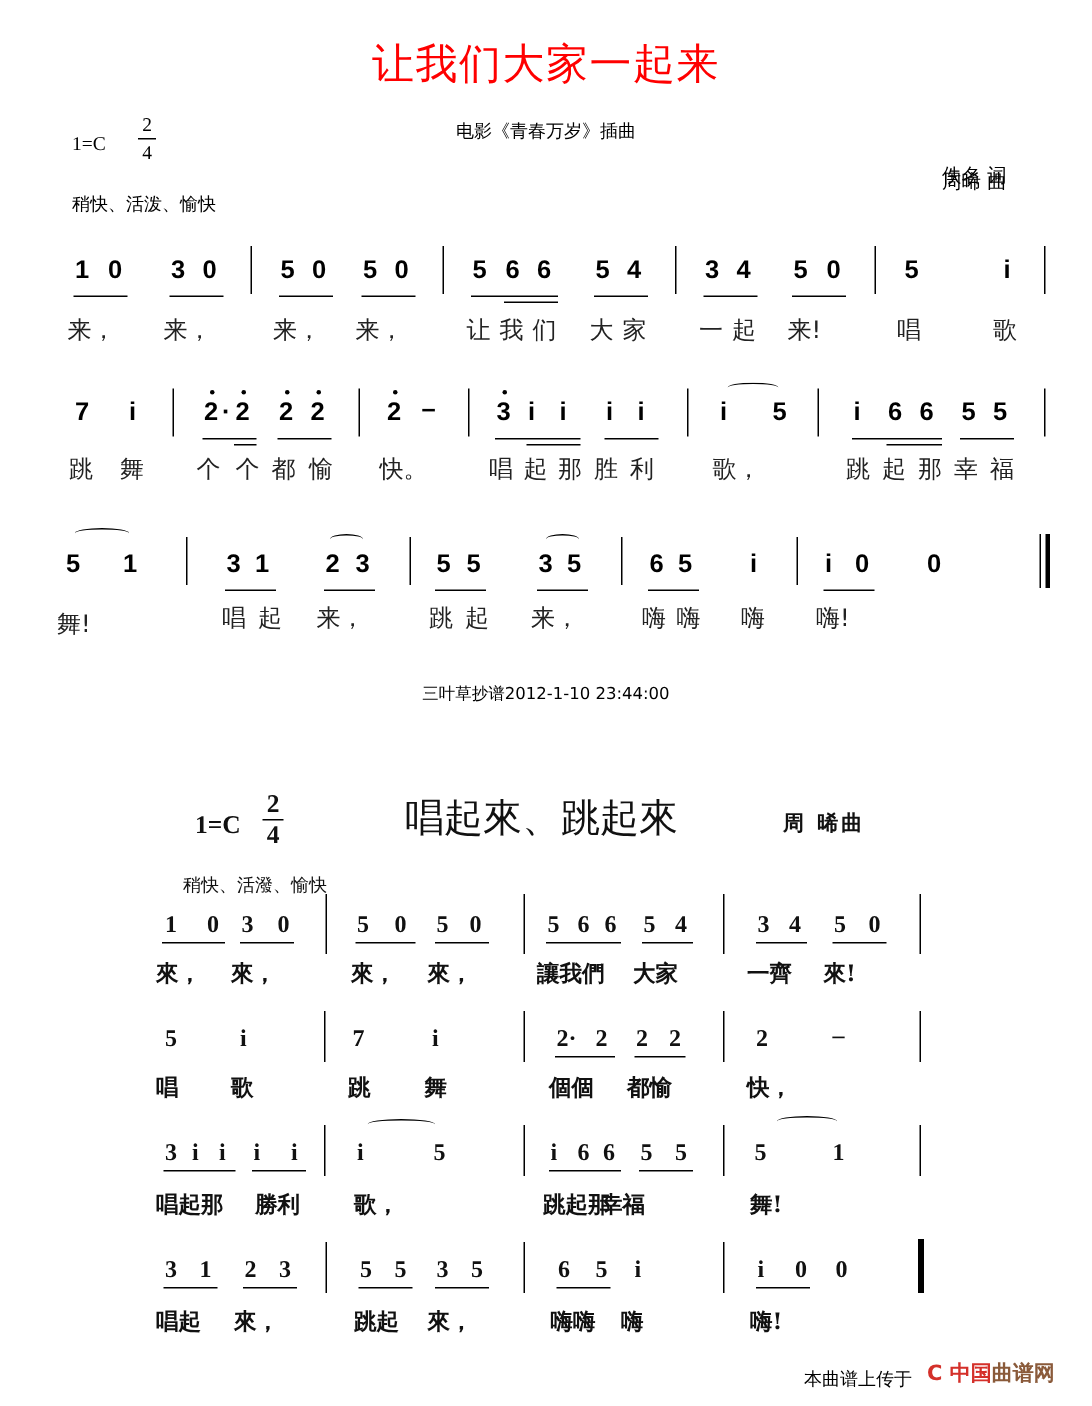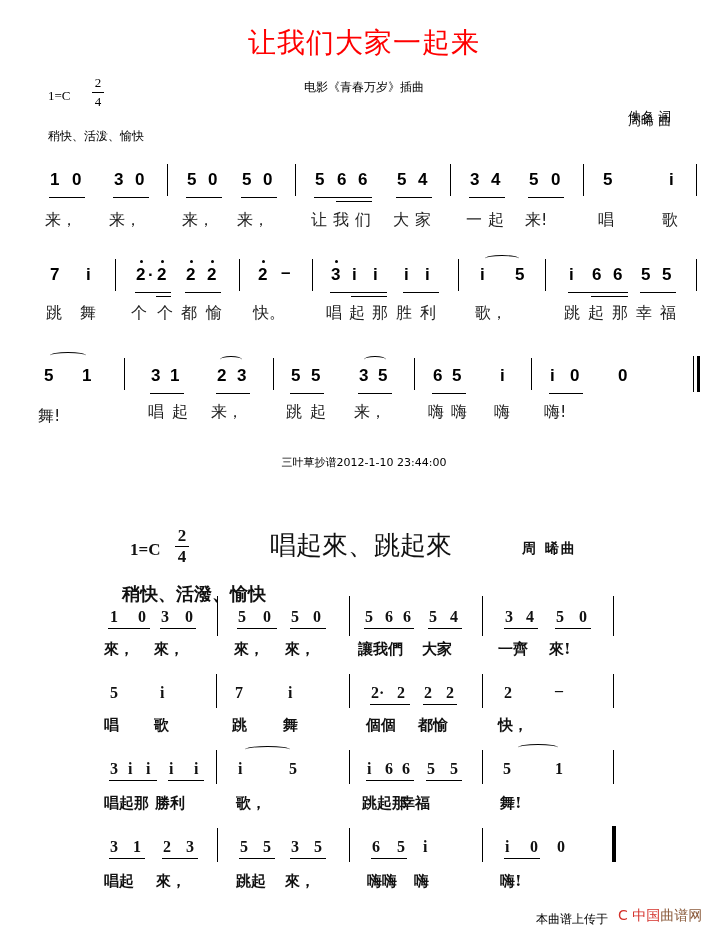--- a/index.html
+++ b/index.html
@@ -18,21 +18,21 @@
   .bar{position:absolute;width:0;border-left:1.5px solid #000;}
   .lyr{position:absolute;font-size:16px;color:#222;}
   .dot{position:absolute;width:3px;height:3px;border-radius:50%;background:#000;}
   .slur{position:absolute;border-top:1.5px solid #000;border-radius:50% 50% 0 0;height:6px;}
   .foot{left:0;width:728px;top:455px;text-align:center;font-size:11px;}
   
   .scan{font-family:"DejaVu Serif",serif;color:#111;}
   .sn{position:absolute;font-size:16px;font-weight:bold;font-family:"Liberation Serif",serif;}
   .sl{position:absolute;font-size:15px;font-weight:bold;font-family:"DejaVu Serif",serif;color:#111;}
   .upload{left:536px;top:911px;font-size:12px;}
-  .logo{left:618px;top:907px;font-size:14px;font-weight:normal;}
+  .logo{left:618px;top:907px;font-size:14px;font-weight:bold;}
   .logo .red{color:#d4302a;}
   .logo .brown{color:#8a5a3a;}
 </style>
 </head>
 <body>
 
 <div class="abs title">让我们大家一起来</div>
 <div class="abs key">1=C</div>
 <div class="frac">
   <div>2</div>
@@ -210,21 +210,21 @@
 
 <div class="scan">
   <div class="abs" style="left:130px;top:540px;font-size:17px;font-weight:bold;font-family:'Liberation Serif',serif">1=C</div>
   <div class="abs" style="left:175px;top:526px;width:14px;text-align:center;font-size:17px;font-weight:bold;line-height:20px;font-family:'Liberation Serif',serif">
     <div>2</div>
     <div style="border-top:1px solid #000"></div>
     <div>4</div>
   </div>
   <div class="abs" style="left:270px;top:528px;font-size:26px;font-family:'DejaVu Serif',serif">唱起來、跳起來</div>
   <div class="abs" style="left:522px;top:540px;font-size:14px;font-weight:bold;letter-spacing:2px">周 晞曲</div>
-  <div class="abs" style="left:122px;top:582px;font-size:18px;font-weight:bold">稍快、活潑、愉快</div>
+  <div class="abs" style="left:122px;top:582px;font-size:12px;font-weight:normal">稍快、活潑、愉快</div>
 
   <div class="row" style="top:604px">
     <span class="sn" style="left:110px;top:4px">1</span>
     <span class="sn" style="left:138px;top:4px">0</span>
     <div class="ul" style="left:108px;top:24px;width:42px;border-top-width:1px"></div>
     <span class="sn" style="left:161px;top:4px">3</span>
     <span class="sn" style="left:185px;top:4px">0</span>
     <div class="ul" style="left:160px;top:24px;width:36px;border-top-width:1px"></div>
     <div class="bar" style="left:217px;top:-8px;height:40px;border-left-width:1px"></div>
     <span class="sn" style="left:238px;top:4px">5</span>
@@ -307,21 +307,21 @@
     <span class="sn" style="left:427px;top:4px">5</span>
     <span class="sn" style="left:450px;top:4px">5</span>
     <div class="ul" style="left:426px;top:24px;width:36px;border-top-width:1px"></div>
     <div class="bar" style="left:482px;top:-6px;height:34px;border-left-width:1px"></div>
     <div class="slur" style="left:518px;top:-12px;width:40px;border-top-width:1px"></div>
     <span class="sn" style="left:503px;top:4px">5</span>
     <span class="sn" style="left:555px;top:4px">1</span>
     <div class="bar" style="left:613px;top:-6px;height:34px;border-left-width:1px"></div>
 
     <span class="sl" style="left:104px;top:38px">唱起那</span>
-    <span class="sl" style="left:155px;top:38px">勝利</span>
+    <span class="sl" style="left:170px;top:38px">勝利</span>
     <span class="sl" style="left:236px;top:38px">歌，</span>
     <span class="sl" style="left:362px;top:38px">跳起那</span>
     <span class="sl" style="left:400px;top:38px">幸福</span>
     <span class="sl" style="left:500px;top:38px">舞!</span>
   </div>
 
   <div class="row" style="top:834px">
     <span class="sn" style="left:110px;top:4px">3</span>
     <span class="sn" style="left:133px;top:4px">1</span>
     <div class="ul" style="left:109px;top:24px;width:36px;border-top-width:1px"></div>

